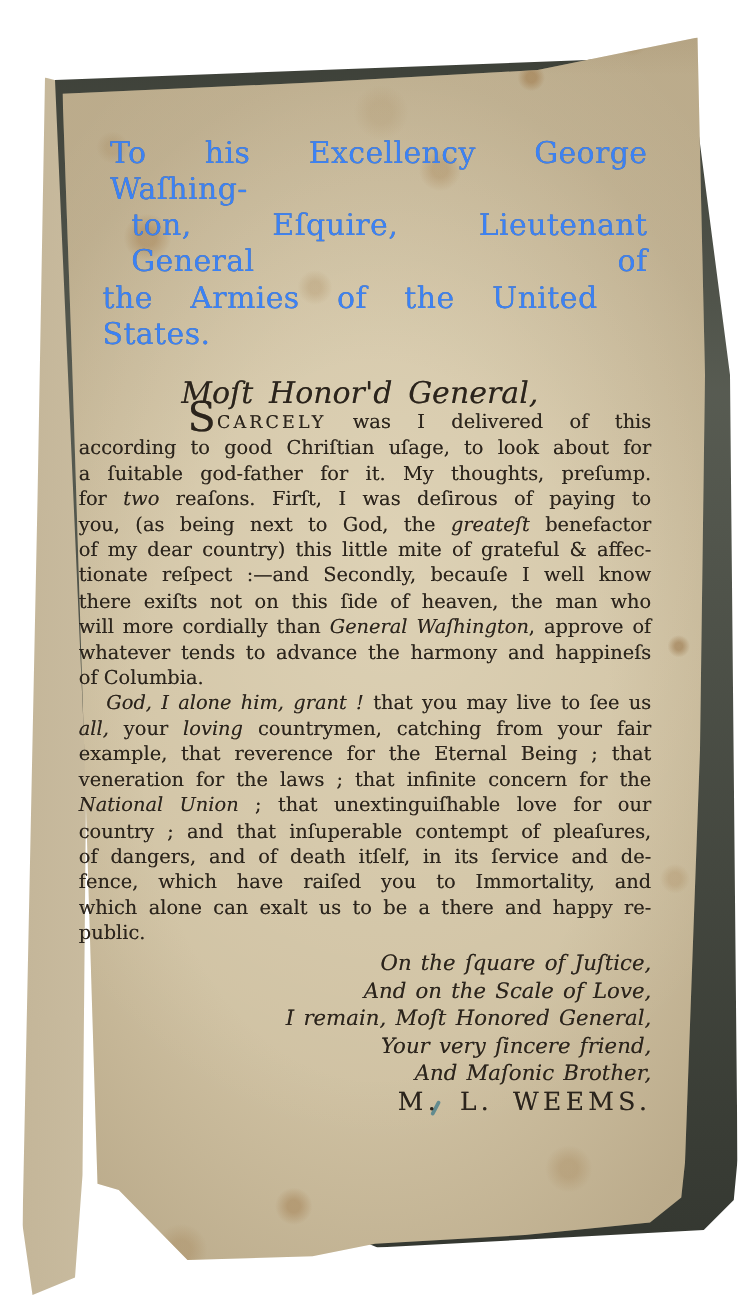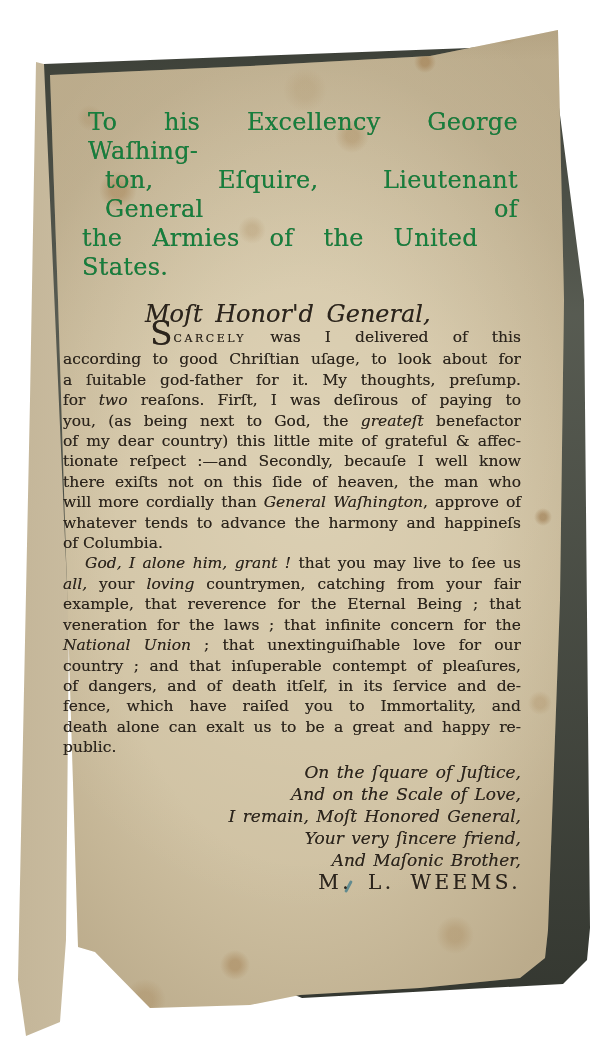--- a/index.html
+++ b/index.html
@@ -58,32 +58,32 @@
     position:absolute;left:347px;top:880px;width:3px;height:13px;
     background:#3e7a8a;opacity:.75;transform:rotate(28deg);border-radius:2px;
   }
 
   
   .text-layer{
     position:absolute;left:63px;top:108px;width:458px;
     color:#2b241c;
     text-shadow:0 0 0.5px rgba(43,36,28,0.55);
   }
-  .heading{font-size:24px;line-height:29px;color:#15803d;word-spacing:3px;letter-spacing:0.3px;}
+  .heading{font-size:24px;line-height:29px;color:#3b82f6;word-spacing:3px;letter-spacing:0.3px;}
   .heading .hline{text-align:justify;text-align-last:justify;}
   .salutation{
     font-style:italic;font-size:24px;line-height:26px;margin-top:19px;
     padding-left:82px;word-spacing:5px;
   }
   .para{font-size:15.5px;line-height:20.4px;}
   .para:first-of-type{margin-top:42px;}
   .bline{text-align:justify;text-align-last:justify;white-space:normal;}
   .bline.last{text-align-last:left;}
   .run-italic{font-style:italic;}
-  .run-caps{font-size:11px;letter-spacing:2.5px;}
+  .run-caps{font-size:14px;letter-spacing:2.5px;}
   .run-initial{font-size:33px;line-height:0;vertical-align:-3px;letter-spacing:1px;}
   .closing{margin-top:3px;font-size:17px;line-height:22px;}
   .cline{font-style:italic;word-spacing:2px;text-align:right;}
   .cline.sig{font-style:normal;letter-spacing:3.5px;font-size:20px;word-spacing:6px;}
 </style>
 </head>
 <body>
 
 <div class="layer flyleaf"></div>
 <div class="layer cover"></div>
@@ -112,21 +112,21 @@
     </div>
   <div class="para" id="para-1">
       <div class="bline" style="text-indent: 22px;"><span class="run-italic">God, I alone him, grant !</span><span> that you may live to ſee us</span></div>
       <div class="bline"><span class="run-italic">all,</span><span> your </span><span class="run-italic">loving</span><span> countrymen, catching from your fair</span></div>
       <div class="bline"><span>example, that reverence for the Eternal Being ; that</span></div>
       <div class="bline"><span>veneration for the laws ; that infinite concern for the</span></div>
       <div class="bline"><span class="run-italic">National Union</span><span> ; that unextinguiſhable love for our</span></div>
       <div class="bline"><span>country ; and that inſuperable contempt of pleaſures,</span></div>
       <div class="bline"><span>of dangers, and of death itſelf, in its ſervice and de-</span></div>
       <div class="bline"><span>fence, which have raiſed you to Immortality, and</span></div>
-      <div class="bline"><span>death alone can exalt us to be a great and happy re-</span></div>
+      <div class="bline"><span>which alone can exalt us to be a there and happy re-</span></div>
       <div class="bline last"><span>public.</span></div>
     </div>
   <div class="closing" id="closing">
       <div class="cline" style="padding-left: 32px;">On the ſquare of Juſtice,</div>
       <div class="cline" style="padding-left: 32px;">And on the Scale of Love,</div>
       <div class="cline" style="padding-left: 77px;">I remain, Moſt Honored General,</div>
       <div class="cline" style="padding-left: 122px;">Your very ſincere friend,</div>
       <div class="cline" style="padding-left: 199px;">And Maſonic Brother,</div>
       <div class="cline sig" style="font-style: normal; padding-left: 240px;">M. L. WEEMS.</div>
     </div>

